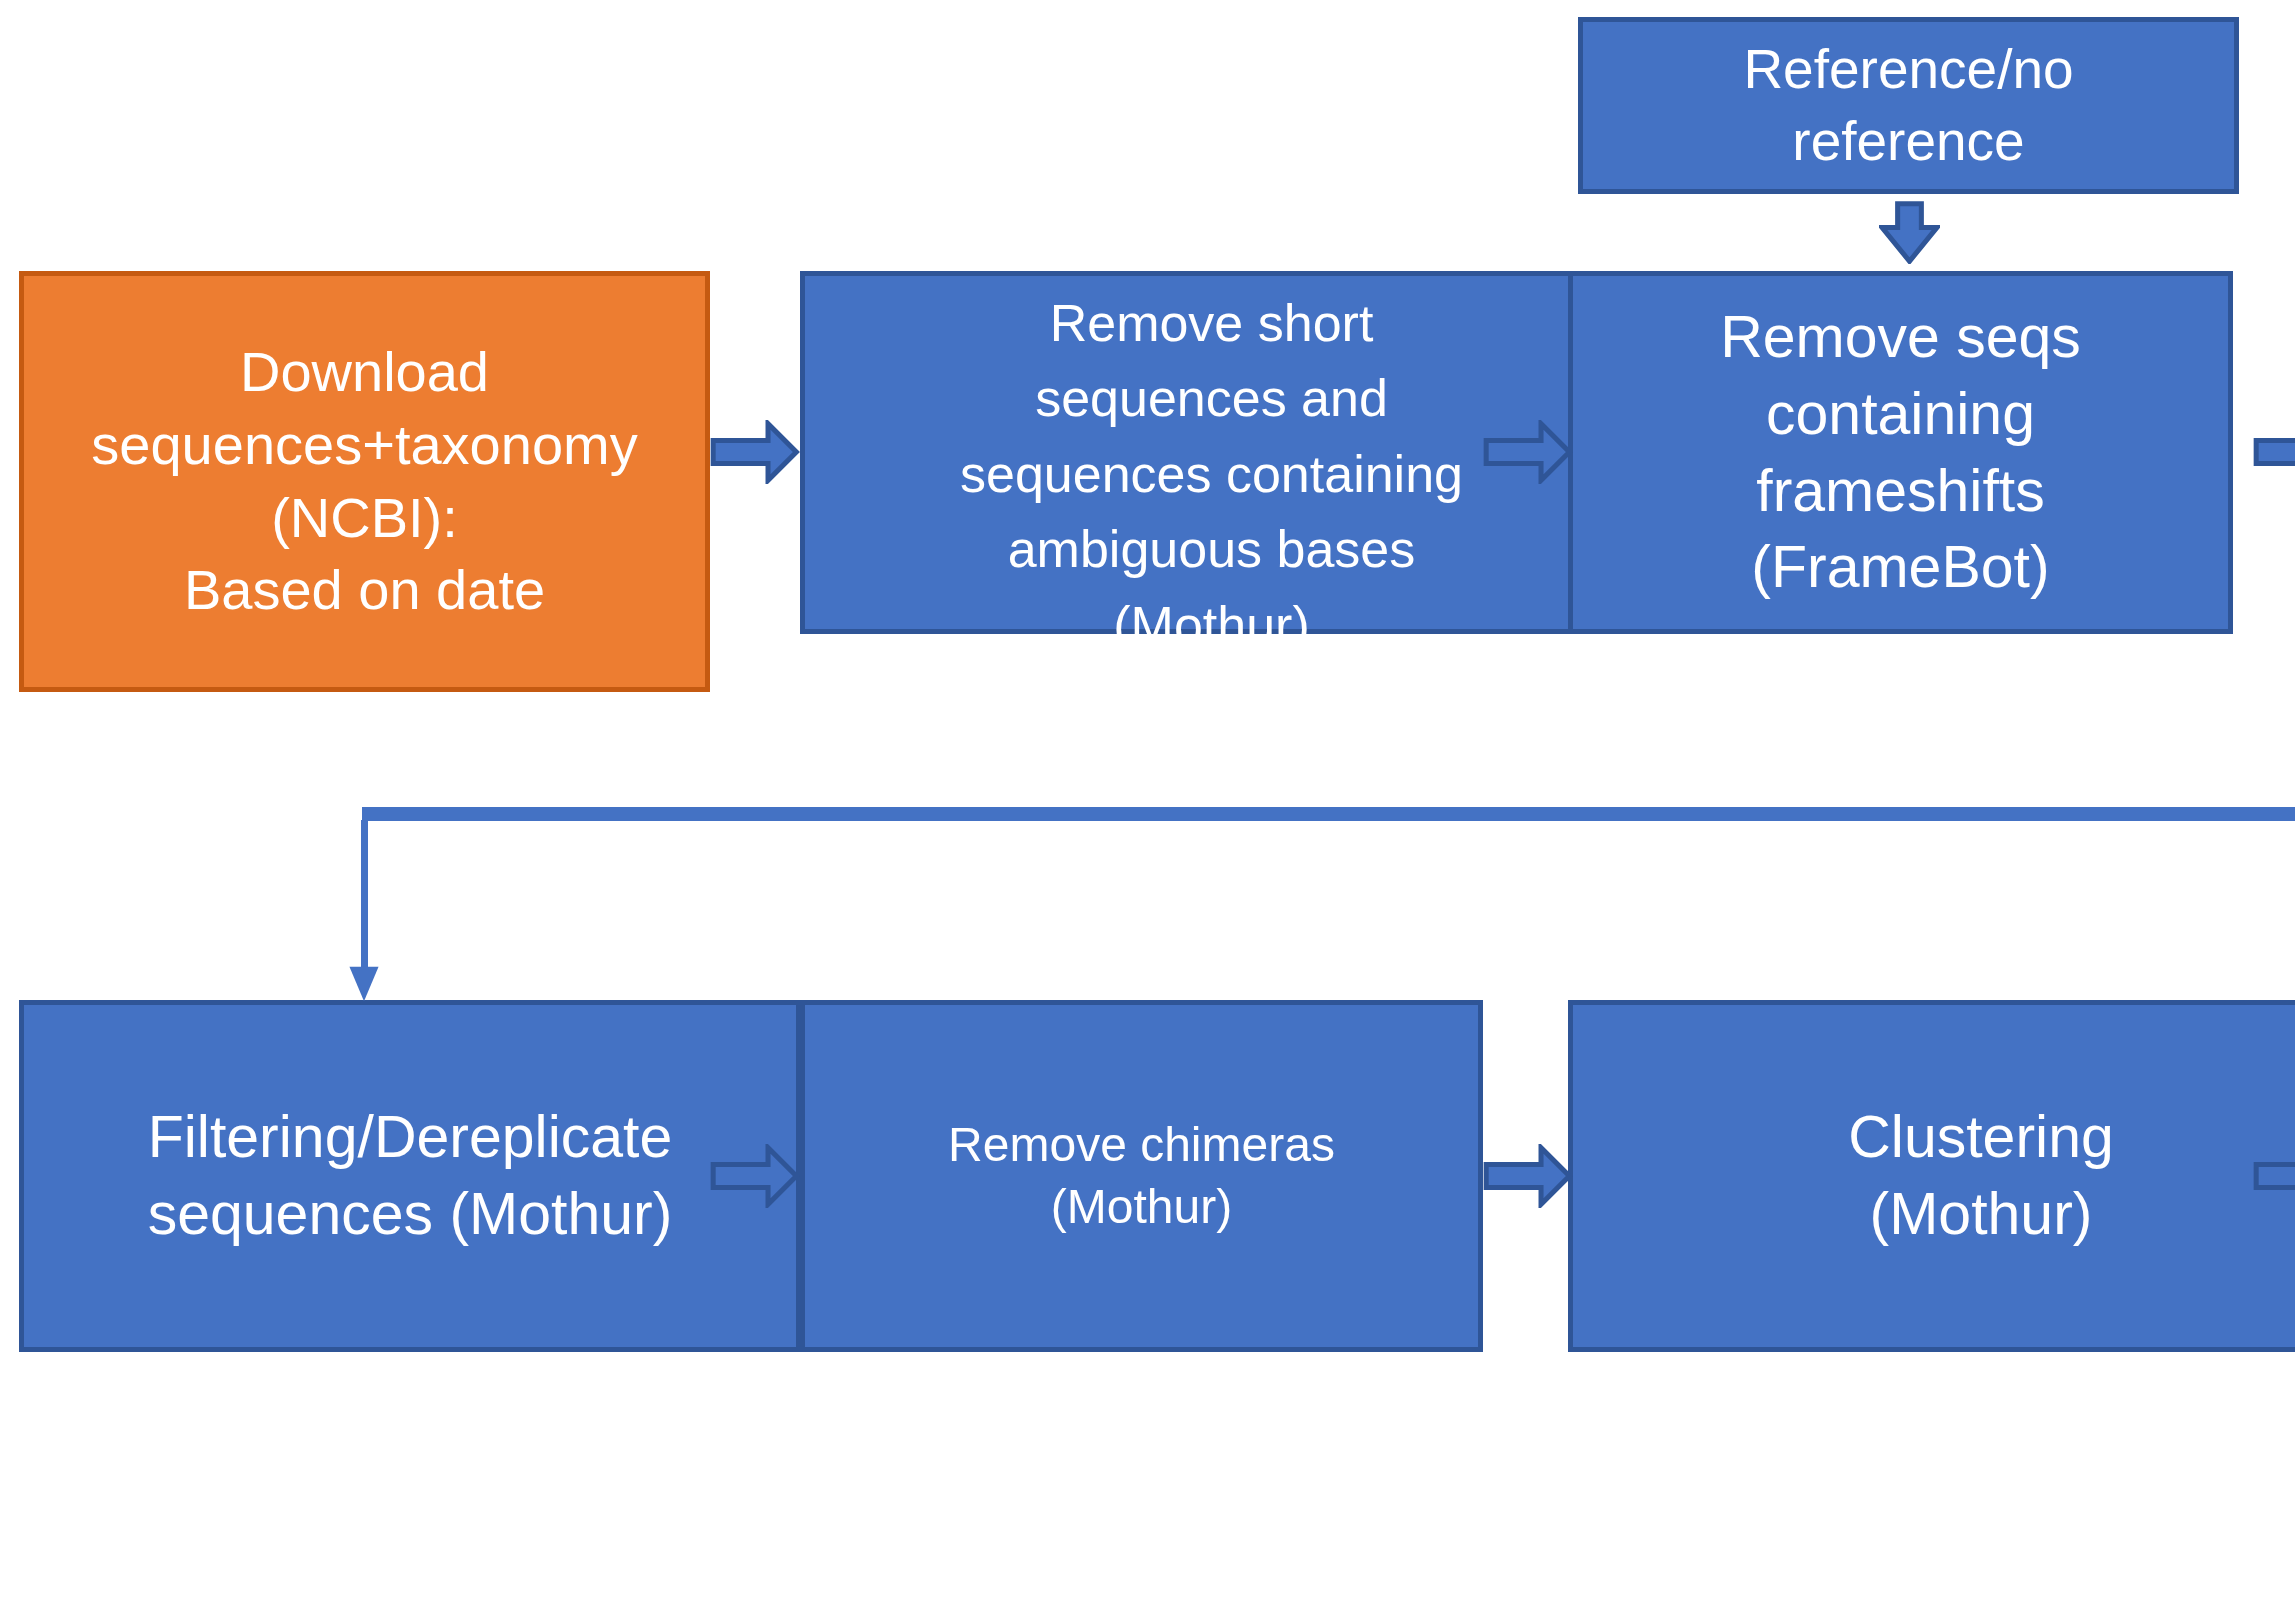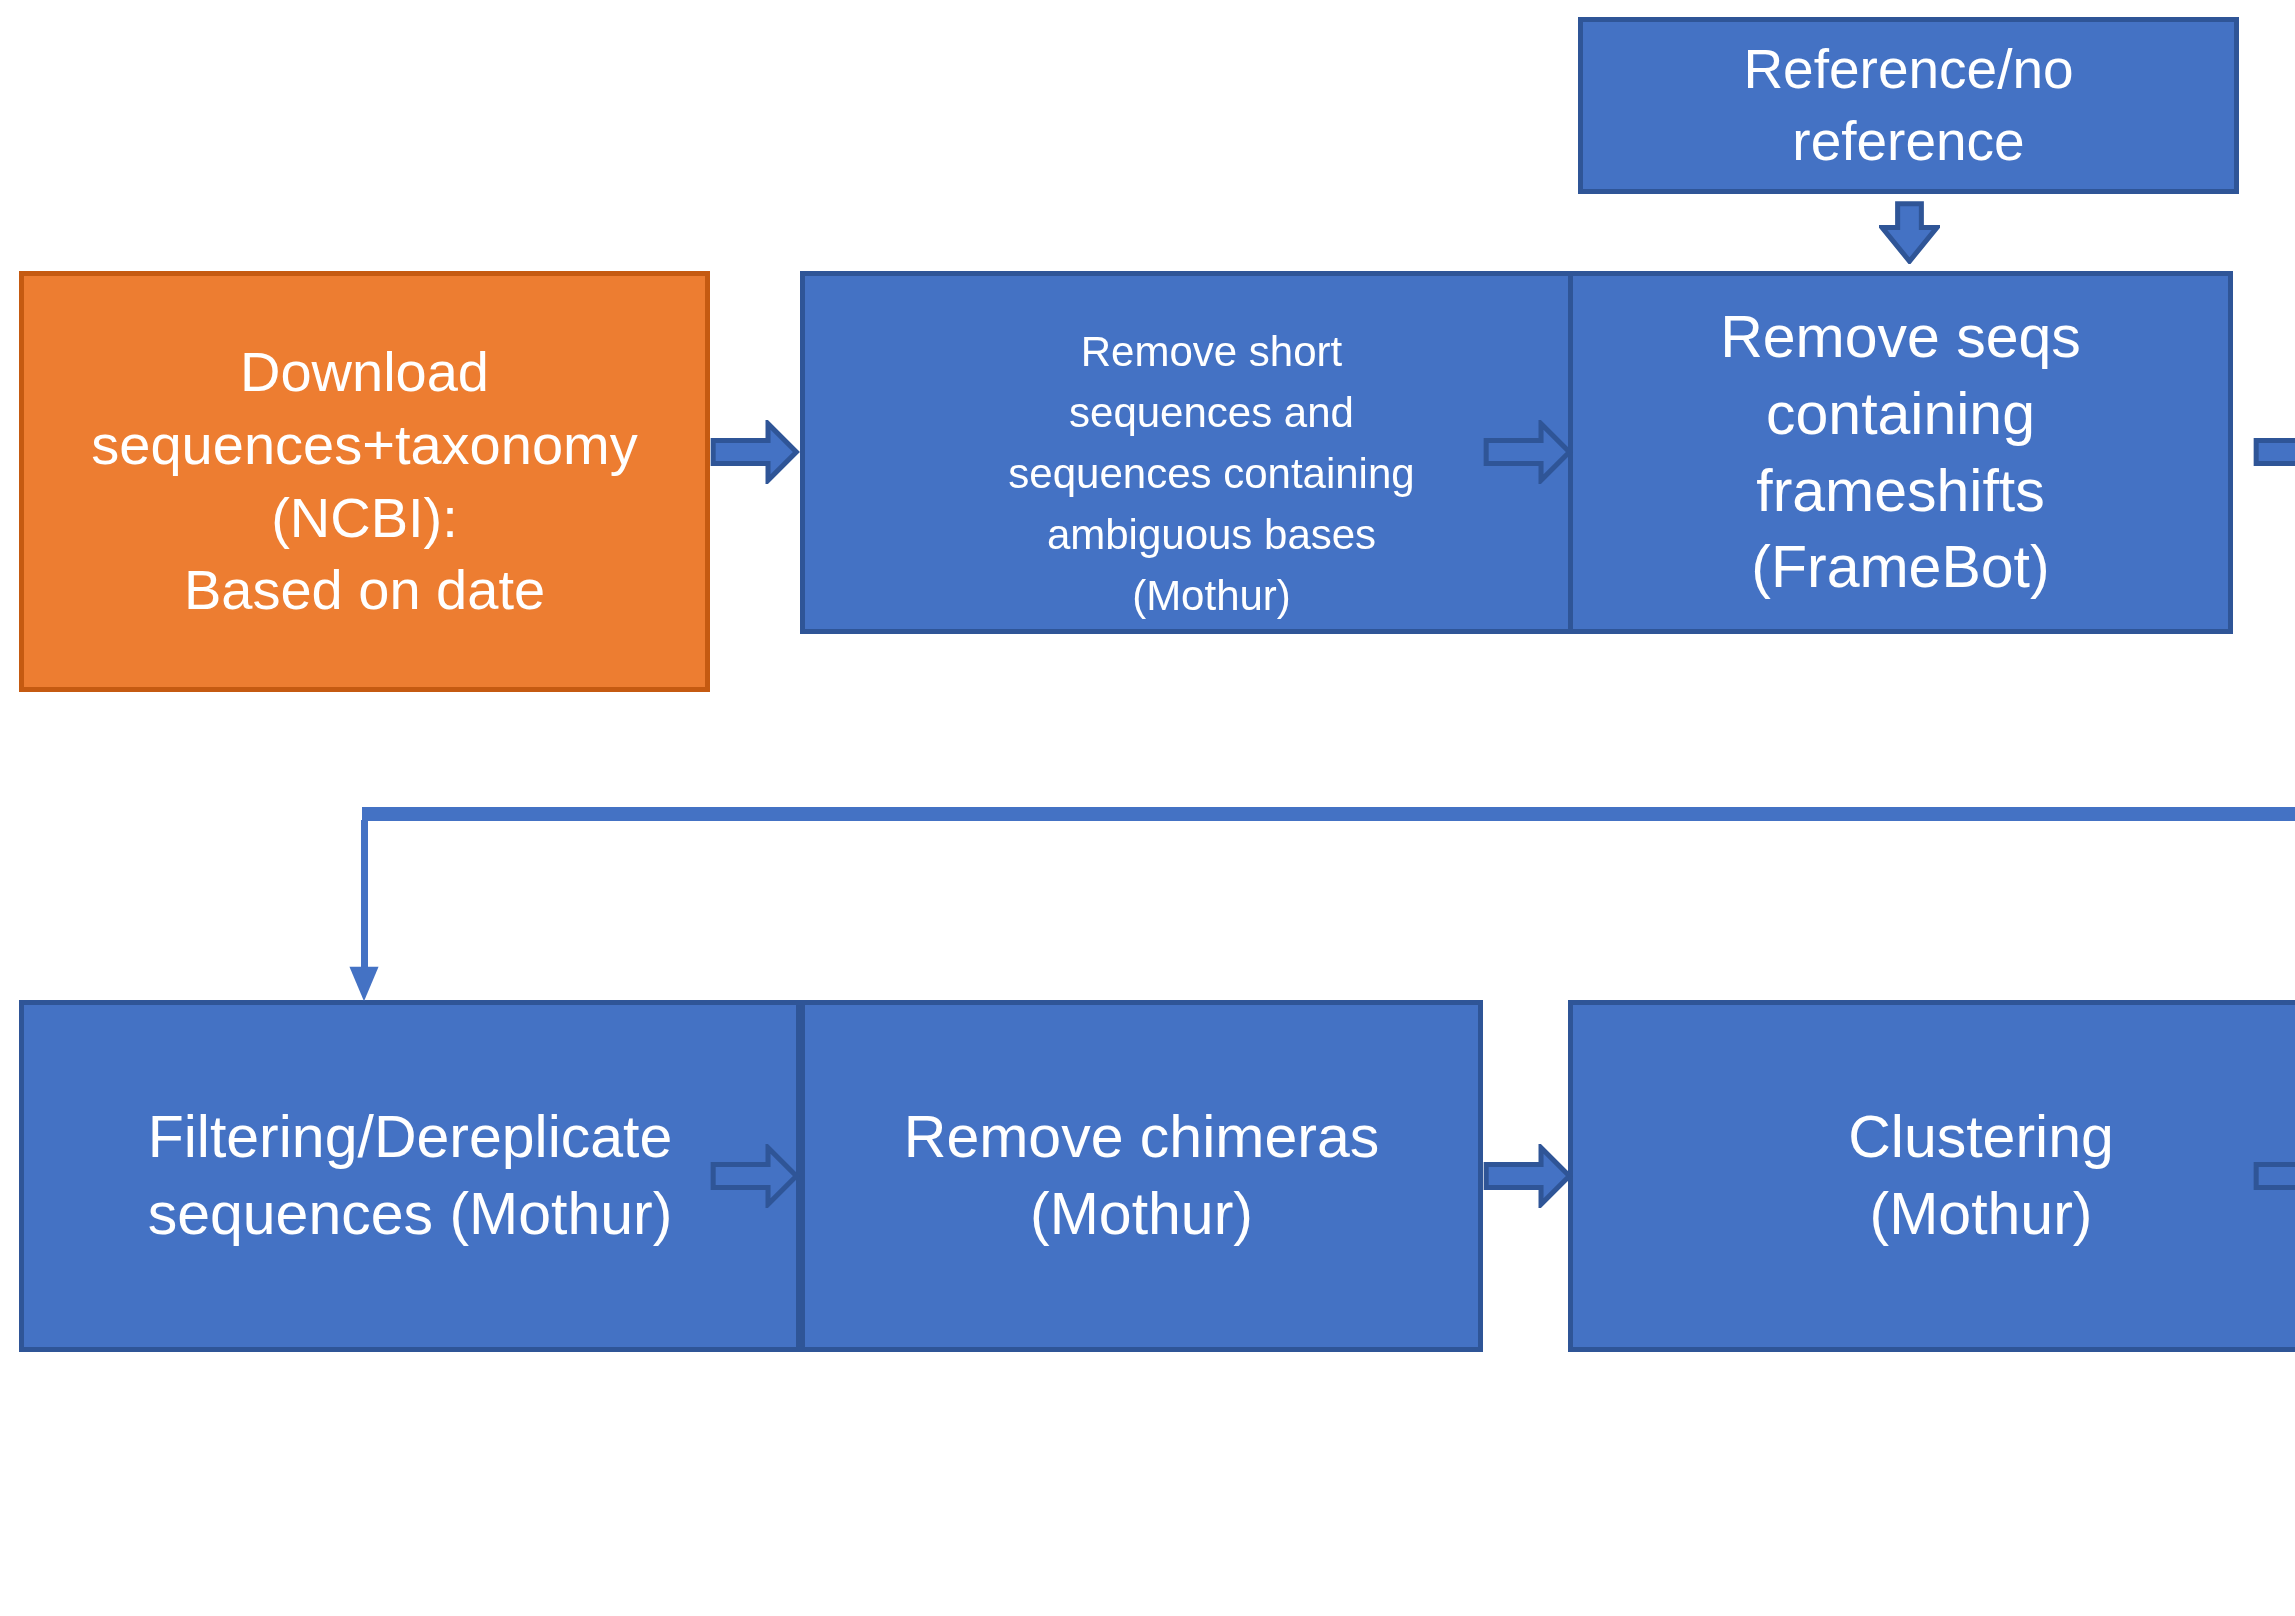--- a/index.html
+++ b/index.html
@@ -28,30 +28,30 @@
   .node .label {
     white-space: pre-line;
     line-height: 1.3;
     width: 100%;
   }
   .blue   { background: #4472C4; border: 5px solid #2F5597; }
   .orange { background: #ED7D31; border: 5px solid #C55A11; }
 
   
   #n-download            { left: 19px;   top: 271px;  width: 691px; height: 421px; font-size: 56px; }
-  #n-remove-short        { left: 800px; top: 271px;  width: 823px; height: 363px; font-size: 42px; }
+  #n-remove-short        { left: 800px; top: 271px;  width: 823px; height: 363px; font-size: 52px; }
   #n-remove-short .label { line-height: 1.45; margin-bottom: -44px; }
   #n-remove-frameshifts  { left: 1568px; top: 271px;  width: 665px; height: 363px; font-size: 59px; }
 
   
   #n-reference-choice    { left: 1578px; top: 17.4px;   width: 661px; height: 177px; font-size: 55px; }
 
   
   #n-filtering           { left: 19px;   top: 1000px; width: 782px; height: 352px; font-size: 59px; }
-  #n-remove-chimeras     { left: 800px; top: 1000px; width: 683px; height: 352px; font-size: 59px; }
+  #n-remove-chimeras     { left: 800px; top: 1000px; width: 683px; height: 352px; font-size: 48px; }
   #n-clustering          { left: 1568px; top: 1000px; width: 826px; height: 352px; font-size: 59px; }
 
   
   .arrow { position: absolute; }
   #ar-1 { left: 710px; top: 420px;  }
   #ar-2 { left: 1483px; top: 420px;  }
   #ar-3 { left: 2253px; top: 420px;  }
   #ar-4 { left: 710px; top: 1144px; }
   #ar-5 { left: 1483px; top: 1144px; }
   #ar-6 { left: 2253px; top: 1144px; }

